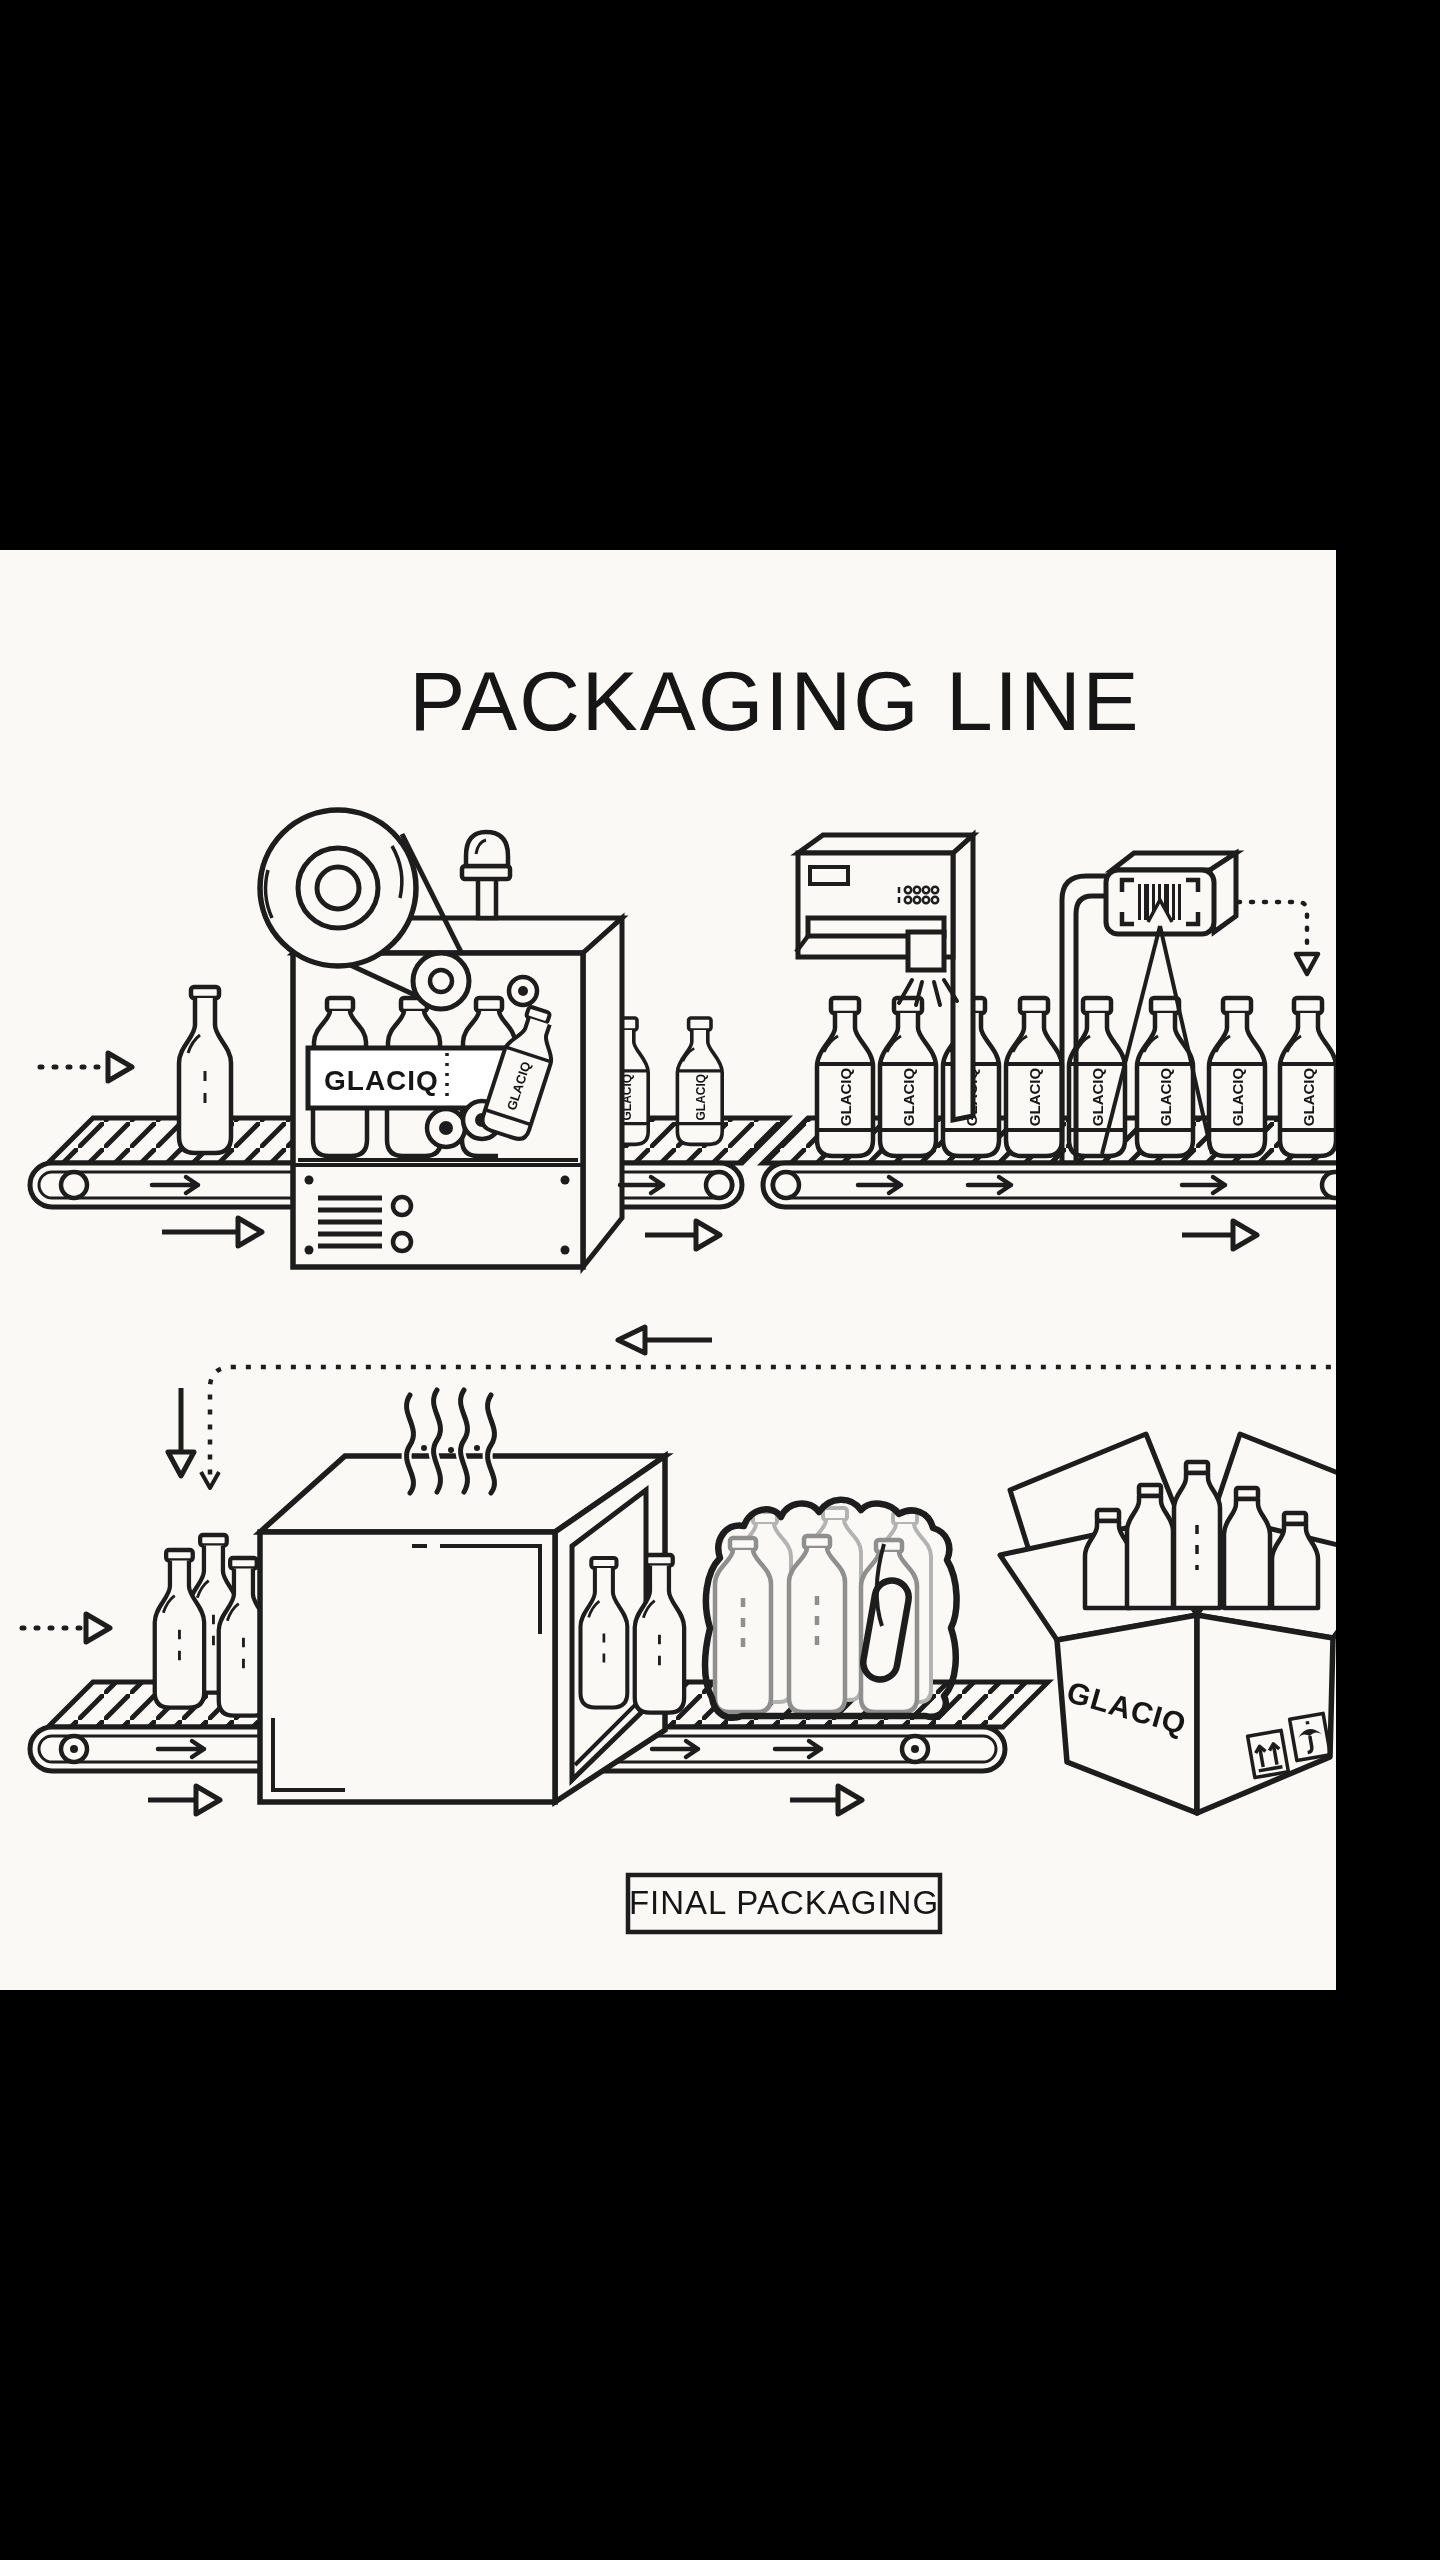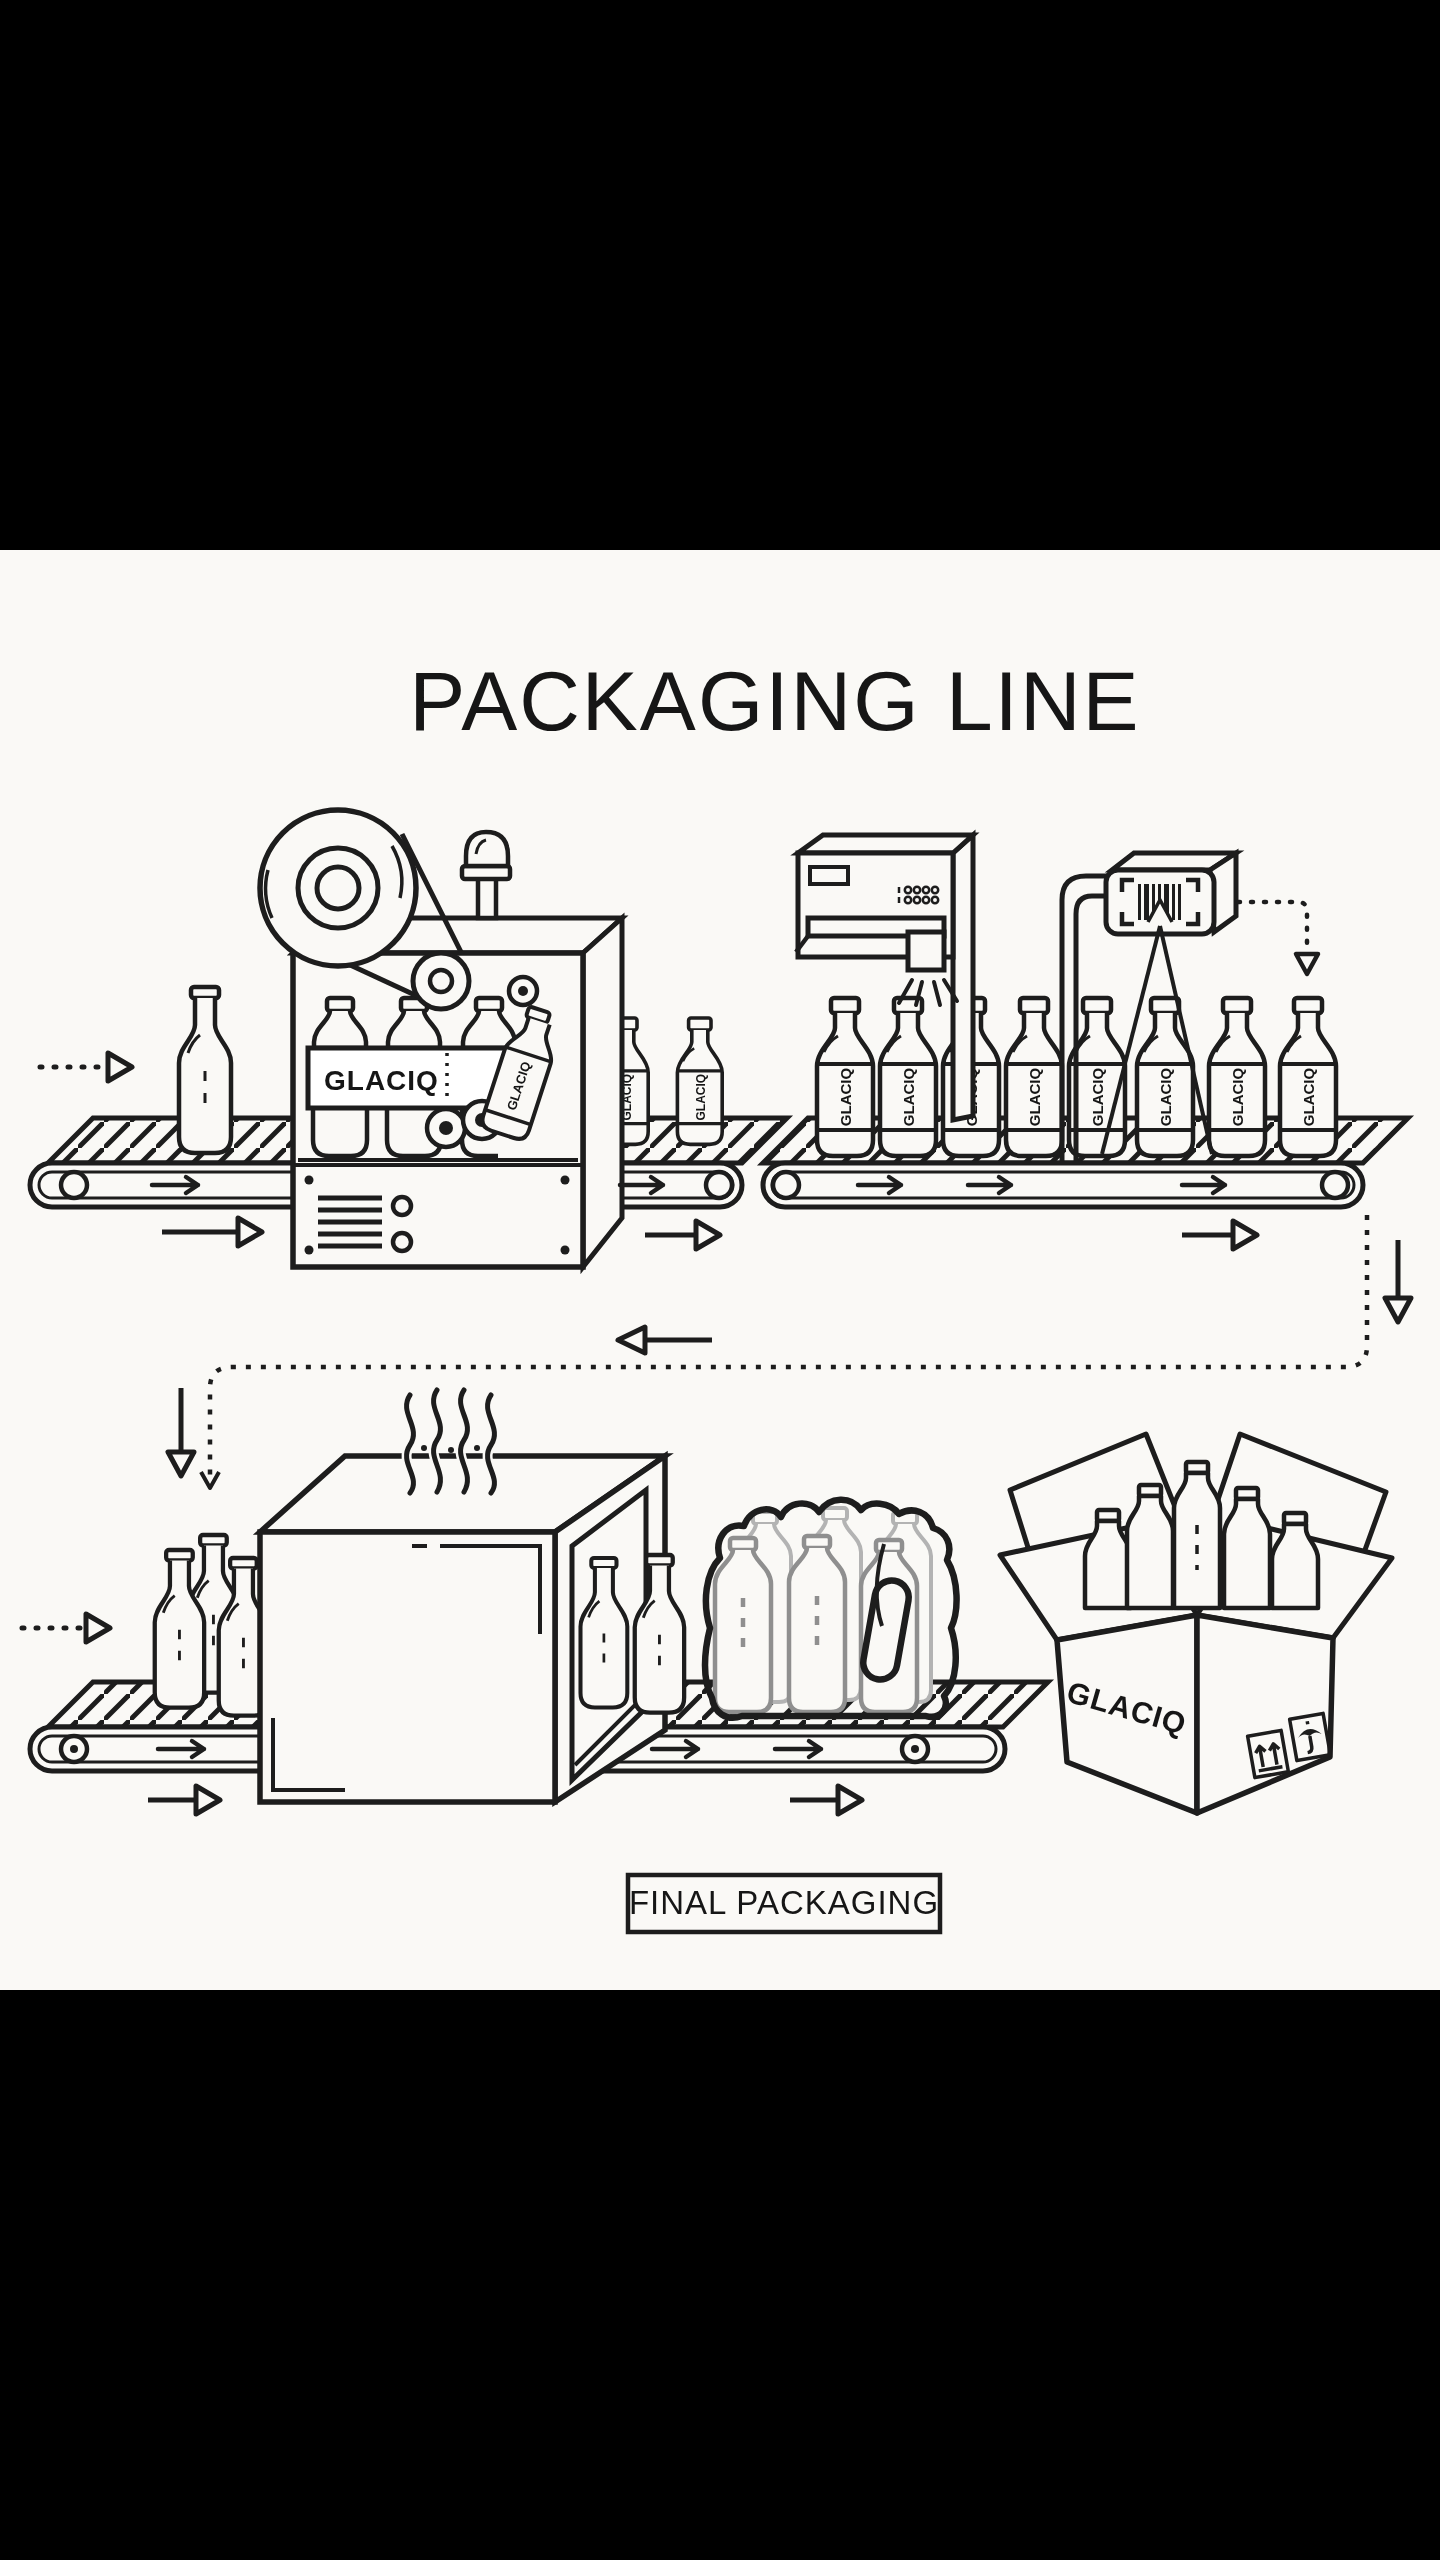--- a/index.html
+++ b/index.html
@@ -1,16 +1,16 @@
 <!DOCTYPE html>
 <html><head>
 <meta charset="utf-8">
 <style>
   html,body{margin:0;padding:0;background:#000;}
-  .stage{position:relative;width:1440px;height:2560px;background:#000;overflow:hidden;
+  .stage{position:relative;width:1336px;height:2560px;background:#000;overflow:hidden;
          font-family:"Liberation Sans",sans-serif;}
   .letterbox{position:absolute;left:0;width:1440px;background:#000;}
   #lb-top{top:0;height:550px;}
   #lb-bottom{top:1990px;height:570px;}
   .artboard{position:absolute;top:550px;left:0;width:1440px;height:1440px;background:#faf9f6;}
   svg{display:block;}
   svg text{fill:#161616;}
   .ttl{font-size:84px;letter-spacing:2px;font-weight:400;}
   .brandH{font-size:28px;font-weight:700;letter-spacing:1px;}
   .brandV{font-size:15px;font-weight:700;}

